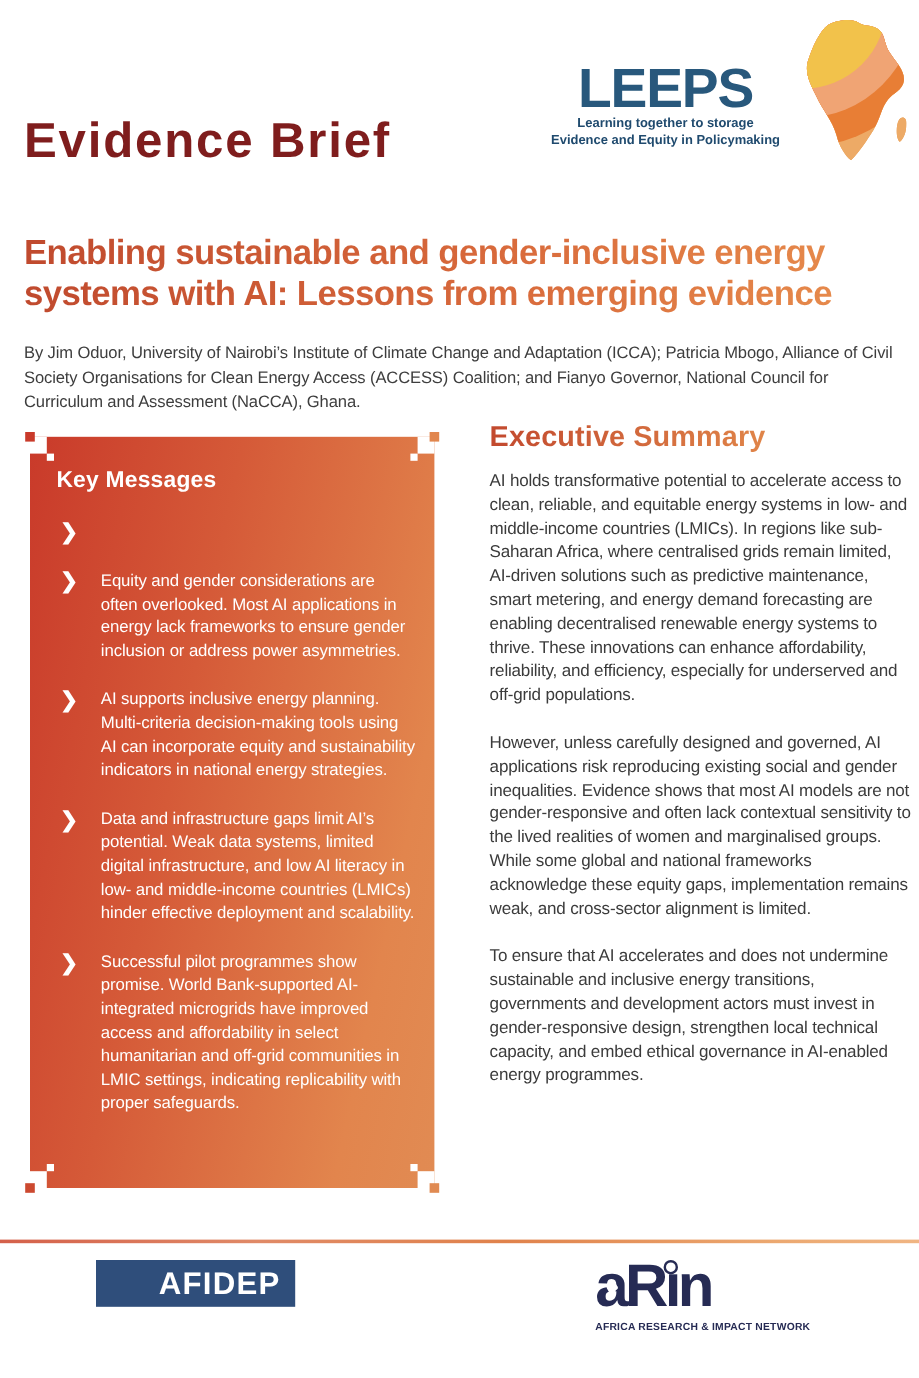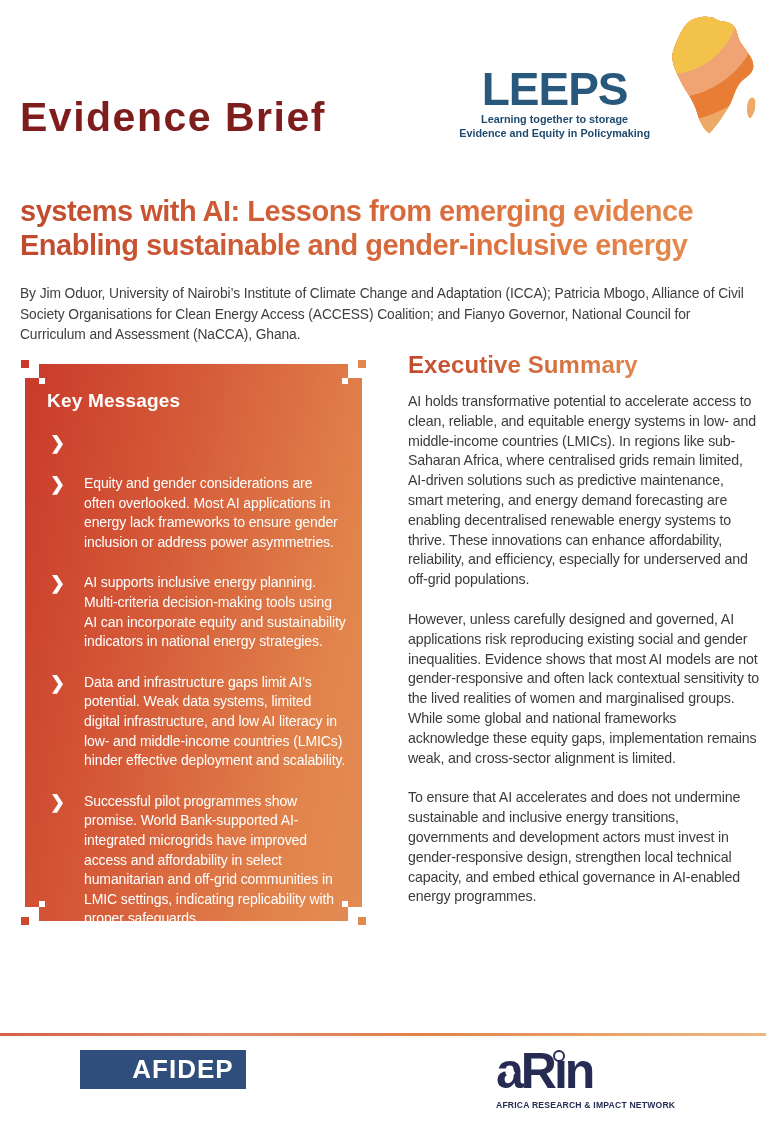--- a/index.html
+++ b/index.html
@@ -10,40 +10,40 @@
     -webkit-font-smoothing:antialiased;
   }
 
   
   .kicker {
     position:absolute; left:20px; top:94px;
     font-size:41px; font-weight:700; letter-spacing:1.5px;
     color:#7f1d1d;
   }
   .leeps { position:absolute; top:12px; right:4px; display:flex; align-items:flex-end; }
-  .leeps-textcol { display:flex; flex-direction:column; align-items:center; margin-bottom:4px; }
+  .leeps-textcol { display:flex; flex-direction:column; align-items:center; margin-bottom:20px; }
   .leeps-word { font-size:46px; font-weight:800; color:#28587C; line-height:0.92; letter-spacing:-1px; }
   .leeps-tagline { font-size:10.8px; font-weight:700; color:#1F4A6E; text-align:center; line-height:1.25; margin-top:3px; }
   .leeps-map { width:110px; height:132px; margin-left:2px; }
 
   
   .title { position:absolute; left:20px; top:194px; width:744px; }
   .title-line {
     font-size:29px; font-weight:700; line-height:34px; letter-spacing:-0.5px;
     background:linear-gradient(90deg,#C04A2E 0%, #D96B3C 55%, #E9914F 100%);
     -webkit-background-clip:text; background-clip:text; color:transparent;
   }
   .byline {
     position:absolute; left:20px; top:284px; width:736px;
     font-size:13.8px; line-height:20.5px; color:#3E3E3E; letter-spacing:-0.1px;
   }
 
   
   .km-box {
-    position:absolute; left:25px; top:364px; width:337px; height:557px;
+    position:absolute; left:25px; top:364px; width:337px; height:626px;
     background:linear-gradient(102deg,#C93A2A 0%, #D55A38 38%, #E2854D 82%, #E18B53 100%);
   }
   .km-inner { padding:26px 16px 0 22px; }
   .km-heading { font-size:19px; font-weight:700; color:#ffffff; letter-spacing:0.2px; }
   .km-item { display:flex; margin-top:21px; }
   .km-chevron { flex:0 0 34px; color:#ffffff; font-size:18px; font-weight:700; line-height:20px; padding-left:3px; }
   .km-text { margin:0; width:262px; font-size:14px; line-height:19.6px; color:#ffffff; letter-spacing:-0.1px; }
 
   
   .px { position:absolute; }
@@ -122,22 +122,22 @@
       <circle cx="15" cy="-10" r="220" fill="#E89A4E"></circle>
       <circle cx="15" cy="-10" r="130" fill="#EDAA66"></circle>
       <circle cx="15" cy="-10" r="108" fill="#E87E35"></circle>
       <circle cx="15" cy="-10" r="86" fill="#F0A474"></circle>
       <circle cx="15" cy="-10" r="64" fill="#F2C24B"></circle>
     </g>
   </svg>
 </div>
 
 <div class="title">
+  <div class="title-line">Enabling sustainable and gender-inclusive energy</div>
   <div class="title-line">systems with AI: Lessons from emerging evidence</div>
-  <div class="title-line">Enabling sustainable and gender-inclusive energy</div>
 </div>
 <div class="byline">By Jim Oduor, University of Nairobi’s Institute of Climate Change and Adaptation (ICCA); Patricia Mbogo, Alliance of Civil Society Organisations for Clean Energy Access (ACCESS) Coalition; and Fianyo Governor, National Council for Curriculum and Assessment (NaCCA), Ghana.</div>
 
 <div class="km-box">
   <span class="px white n-tl1"></span>
   <span class="px white n-tl2"></span>
   <span class="px c-tl"></span>
   <span class="px white n-tr1"></span>
   <span class="px white n-tr2"></span>
   <span class="px c-tr"></span>

